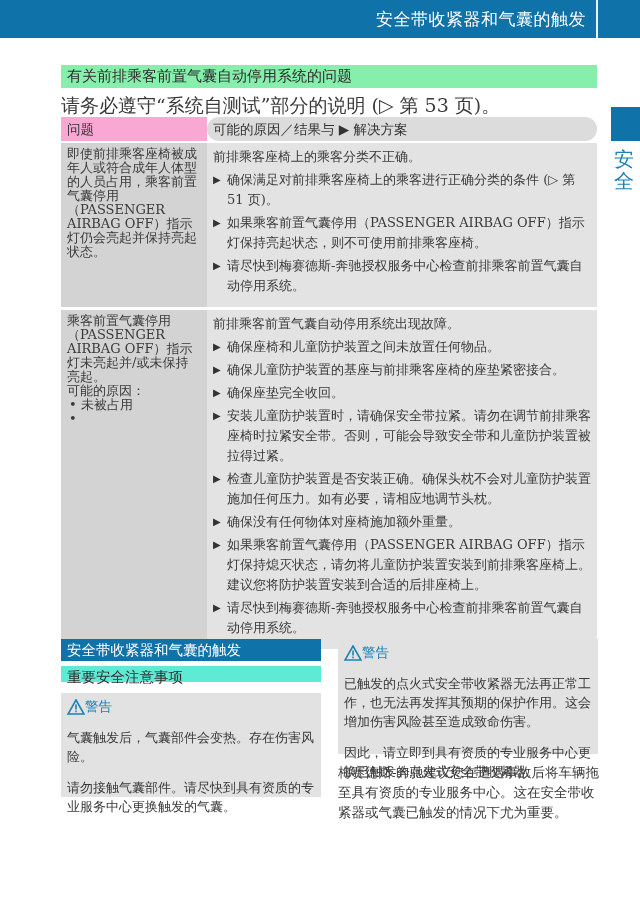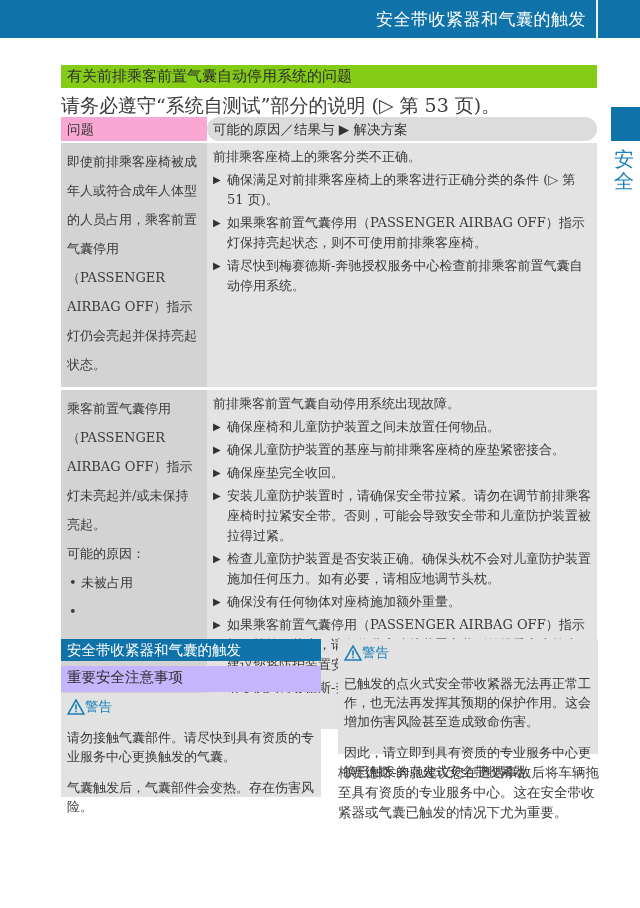--- a/index.html
+++ b/index.html
@@ -5,40 +5,40 @@
   * { margin:0; padding:0; box-sizing:border-box; }
   body { width:640px; height:908px; background:#ffffff; position:relative; overflow:hidden;
     font-family:"DejaVu Sans", "Liberation Sans", sans-serif; color:#3a3a3a; }
   .header-bar { position:absolute; left:0; top:0; width:640px; height:38px; background:#0f72a8; }
   .header-title { position:absolute; right:54px; top:8px; color:#fff; font-size:17px; letter-spacing:0.5px; }
   .header-sep { position:absolute; left:596px; top:0; width:2px; height:38px; background:#e8f2f8; }
   .header-page { position:absolute; left:608px; top:10px; color:#fff; font-size:15px; font-weight:bold;margin-top:40px; }
   .side-tab-block { position:absolute; left:611px; top:107px; width:29px; height:34px; background:#0f72a8; }
   .side-tab-label { position:absolute; left:613px; top:148px; width:22px; color:#1b82b8; font-size:20px; line-height:22px; text-align:center; }
 
-  .section-title-gray { position:absolute; left:61px; top:65px; width:536px; height:23px; background:#84cc16;
+  .section-title-gray { position:absolute; left:61px; top:65px; width:536px; height:23px; background:#86efac;
     font-size:15px; color:#2e2e2e; padding:2px 6px; line-height:19px; font-family:"DejaVu Serif", serif; }
   .intro-line { position:absolute; left:61px; top:93px; font-size:19px; color:#3a3a3a; font-family:"DejaVu Serif", serif; }
 
   .table { position:absolute; left:61px; top:117px; width:536px; }
   .thead { display:flex; height:26px; border-bottom:2px solid #ffffff; }
   .th1 { width:146px; background:#f9a8d4; padding:4px 6px; font-size:13.5px; font-family:"DejaVu Serif", serif; color:#333; }
   .th2 { flex:1; background:#dcdcdc; padding:4px 6px; font-size:13.5px; font-family:"DejaVu Serif", serif; color:#333;border-radius:12px; }
   .trow { display:flex; border-bottom:3px solid #ffffff; }
-  .td1 { width:146px; background:#d3d3d3; padding:4px 6px 8px 6px; font-size:13px; line-height:29px; color:#3a3a3a; font-family:"DejaVu Serif", serif; }
+  .td1 { width:146px; background:#d3d3d3; padding:4px 6px 8px 6px; font-size:13px; line-height:14px; color:#3a3a3a; font-family:"DejaVu Serif", serif; }
   .td2 { flex:1; background:#e3e3e3; padding:4px 6px 8px 6px; font-size:13px; line-height:20px; color:#3a3a3a; font-family:"DejaVu Serif", serif; }
   .cause { margin-bottom:3px; }
   .step { position:relative; padding-left:14px; margin-bottom:3px; }
   .step .tri { position:absolute; left:0; top:0; font-size:10px; color:#333; }
   .bullet { position:relative; padding-left:14px; }
   .bullet .dot { position:absolute; left:2px; top:0; }
 
   .sec2-blue { position:absolute; left:61px; top:639px; width:260px; height:22px; background:#0f72a8;
     color:#fff; font-size:14.5px; padding:2px 6px; line-height:18px; font-family:"DejaVu Serif", serif; }
-  .sec2-gray { position:absolute; left:61px; top:666px; width:260px; height:26px; background:#c4b5fd;
+  .sec2-gray { position:absolute; left:61px; top:666px; width:260px; height:16px; background:#5eead4;
     color:#2e2e2e; font-size:14.5px; padding:2px 6px; line-height:18px; font-family:"DejaVu Serif", serif; }
   .warn-box { position:absolute; background:#e2e2e2; padding:4px 6px 6px 6px; font-size:13px; line-height:19px; color:#3a3a3a; font-family:"DejaVu Serif", serif; }
   .warn-head { color:#1b82b8; font-size:13.5px; display:flex; align-items:center; }
   .warn-head svg { display:block; }
   .warn-p { margin-top:12px; }
   .body-para { position:absolute; left:338px; top:762px; width:262px; font-size:13.5px; line-height:20px; color:#3a3a3a; font-family:"DejaVu Serif", serif; }
 </style>
 </head>
 <body>
 
@@ -100,22 +100,22 @@
 
 <div class="warn-box" style="left:61px; top:693px; width:260px; height:104px;">
   <div class="warn-head">
     <svg width="18" height="16" viewBox="0 0 18 16">
       <path d="M9 1 L17 15 L1 15 Z" fill="none" stroke="#1b82b8" stroke-width="1.6"></path>
       <rect x="8.2" y="5.5" width="1.6" height="5" fill="#1b82b8"></rect>
       <rect x="8.2" y="11.6" width="1.6" height="1.6" fill="#1b82b8"></rect>
     </svg>
     <span>警告</span>
   </div>
+  <div class="warn-p">气囊触发后，气囊部件会变热。存在伤害风险。</div>
   <div class="warn-p">请勿接触气囊部件。请尽快到具有资质的专业服务中心更换触发的气囊。</div>
-  <div class="warn-p">气囊触发后，气囊部件会变热。存在伤害风险。</div>
 </div>
 
 <div class="warn-box" style="left:338px; top:639px; width:260px; height:115px;">
   <div class="warn-head">
     <svg width="18" height="16" viewBox="0 0 18 16">
       <path d="M9 1 L17 15 L1 15 Z" fill="none" stroke="#1b82b8" stroke-width="1.6"></path>
       <rect x="8.2" y="5.5" width="1.6" height="5" fill="#1b82b8"></rect>
       <rect x="8.2" y="11.6" width="1.6" height="1.6" fill="#1b82b8"></rect>
     </svg>
     <span>警告</span>

